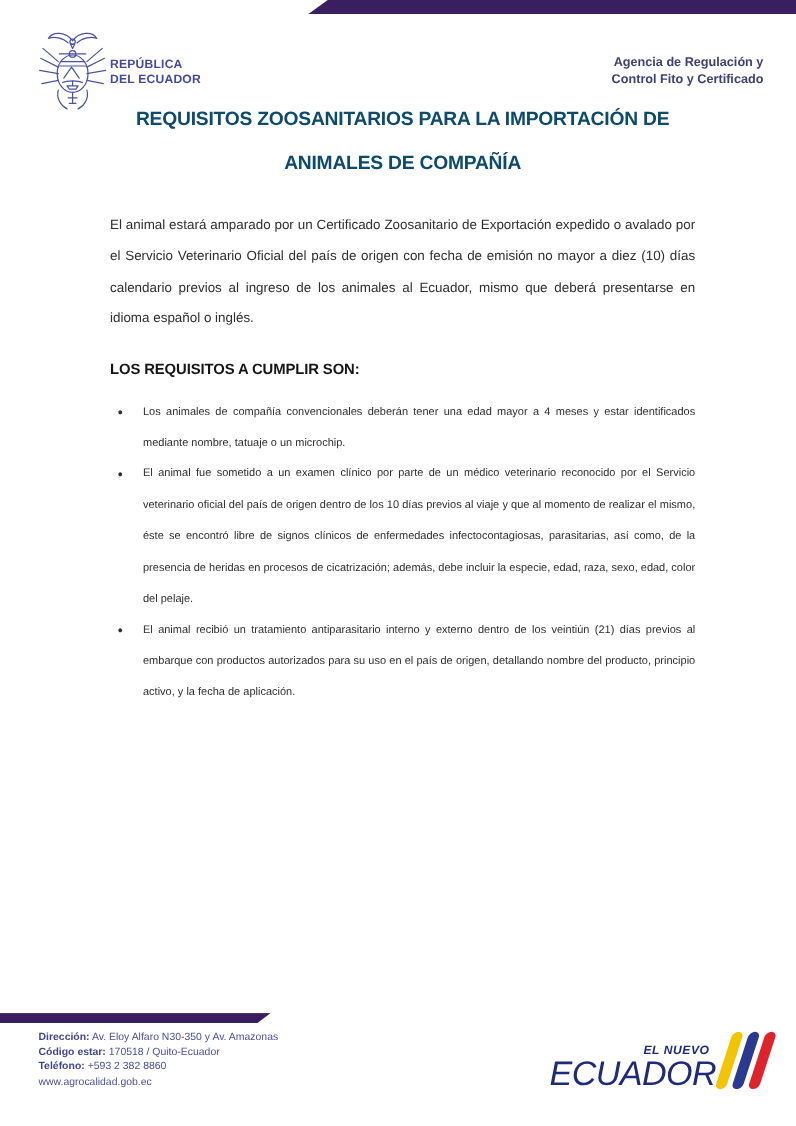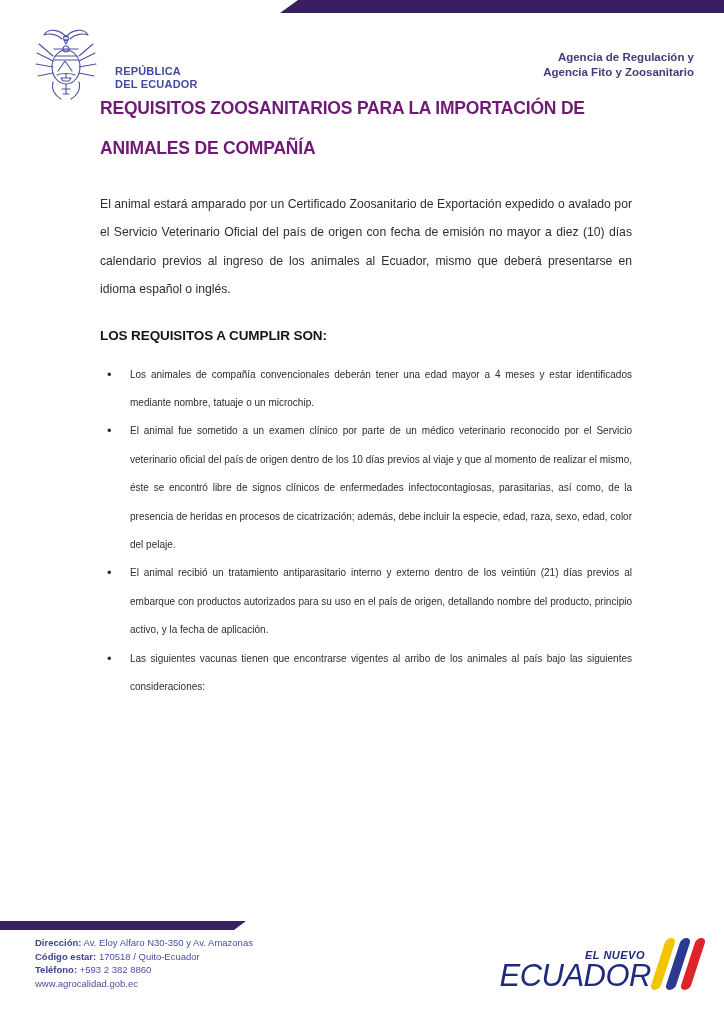--- a/index.html
+++ b/index.html
@@ -20,22 +20,22 @@
     height: 13px;
     background: #3a1f60;
     clip-path: polygon(18px 0, 100% 0, 100% 100%, 0 100%);
   }
 
   
   .header-left {
     position: absolute;
     top: 26px; left: 33px;
     display: flex;
-    align-items: center;
-    gap: 16px;
+    align-items: flex-start;
+    gap: 1px;
   }
   .coat { display: block; }
   .republica {
     margin-top: 27px;
     font-weight: bold;
     font-size: 11px;
     line-height: 13px;
     color: #4449a0;
     letter-spacing: 0.2px;
   }
@@ -50,25 +50,25 @@
   }
 
   
   .doc {
     position: absolute;
     top: 88px; left: 100px;
     width: 532px;
     color: #2e2e2e;
   }
   .title {
-    text-align: left;
+    text-align: center;
     font-weight: bold;
     font-size: 17.5px;
     line-height: 40px;
-    color: #701a75;
+    color: #0c4a6e;
     letter-spacing: -0.2px;
   }
   .intro {
     margin-top: 22px;
     font-size: 12.2px;
     line-height: 28.4px;
     text-align: justify;
   }
   .section-heading {
     margin-top: 24px;
@@ -190,38 +190,37 @@
       <path d="M20 56 C18 63, 22 70, 28 73 M46 56 C48 63, 44 70, 38 73"></path>
     </svg>
     <div class="republica">
       <div>REPÚBLICA</div>
       <div>DEL ECUADOR</div>
     </div>
   </div>
 
   <div class="agency">
     <div>Agencia de Regulación y</div>
-    <div>Agencia Fito y Zoosanitario</div>
+    <div>Control Fito y Certificado</div>
   </div>
 
   <div class="doc">
     <div class="title">
       <div>REQUISITOS ZOOSANITARIOS PARA LA IMPORTACIÓN DE</div>
       <div>ANIMALES DE COMPAÑÍA</div>
     </div>
 
     <p class="intro">El animal estará amparado por un Certificado Zoosanitario de Exportación expedido o avalado por el Servicio Veterinario Oficial del país de origen con fecha de emisión no mayor a diez (10) días calendario previos al ingreso de los animales al Ecuador, mismo que deberá presentarse en idioma español o inglés.</p>
 
     <div class="section-heading">LOS REQUISITOS A CUMPLIR SON:</div>
 
     <ul class="bullets">
       <li>Los animales de compañía convencionales deberán tener una edad mayor a 4 meses y estar identificados mediante nombre, tatuaje o un microchip.</li>
       <li>El animal fue sometido a un examen clínico por parte de un médico veterinario reconocido por el Servicio veterinario oficial del país de origen dentro de los 10 días previos al viaje y que al momento de realizar el mismo, éste se encontró libre de signos clínicos de enfermedades infectocontagiosas, parasitarias, así como, de la presencia de heridas en procesos de cicatrización; además, debe incluir la especie, edad, raza, sexo, edad, color del pelaje.</li>
       <li>El animal recibió un tratamiento antiparasitario interno y externo dentro de los veintiún (21) días previos al embarque con productos autorizados para su uso en el país de origen, detallando nombre del producto, principio activo, y la fecha de aplicación.</li>
-      <li>Las siguientes vacunas tienen que encontrarse vigentes al arribo de los animales al país bajo las siguientes consideraciones:</li>
     </ul>
   </div>
 
   <div class="footer-bar"></div>
 
   <div class="footer-info">
     <div>
       <b>Dirección:</b>
       <span>Av. Eloy Alfaro N30-350 y Av. Amazonas</span>
     </div>

